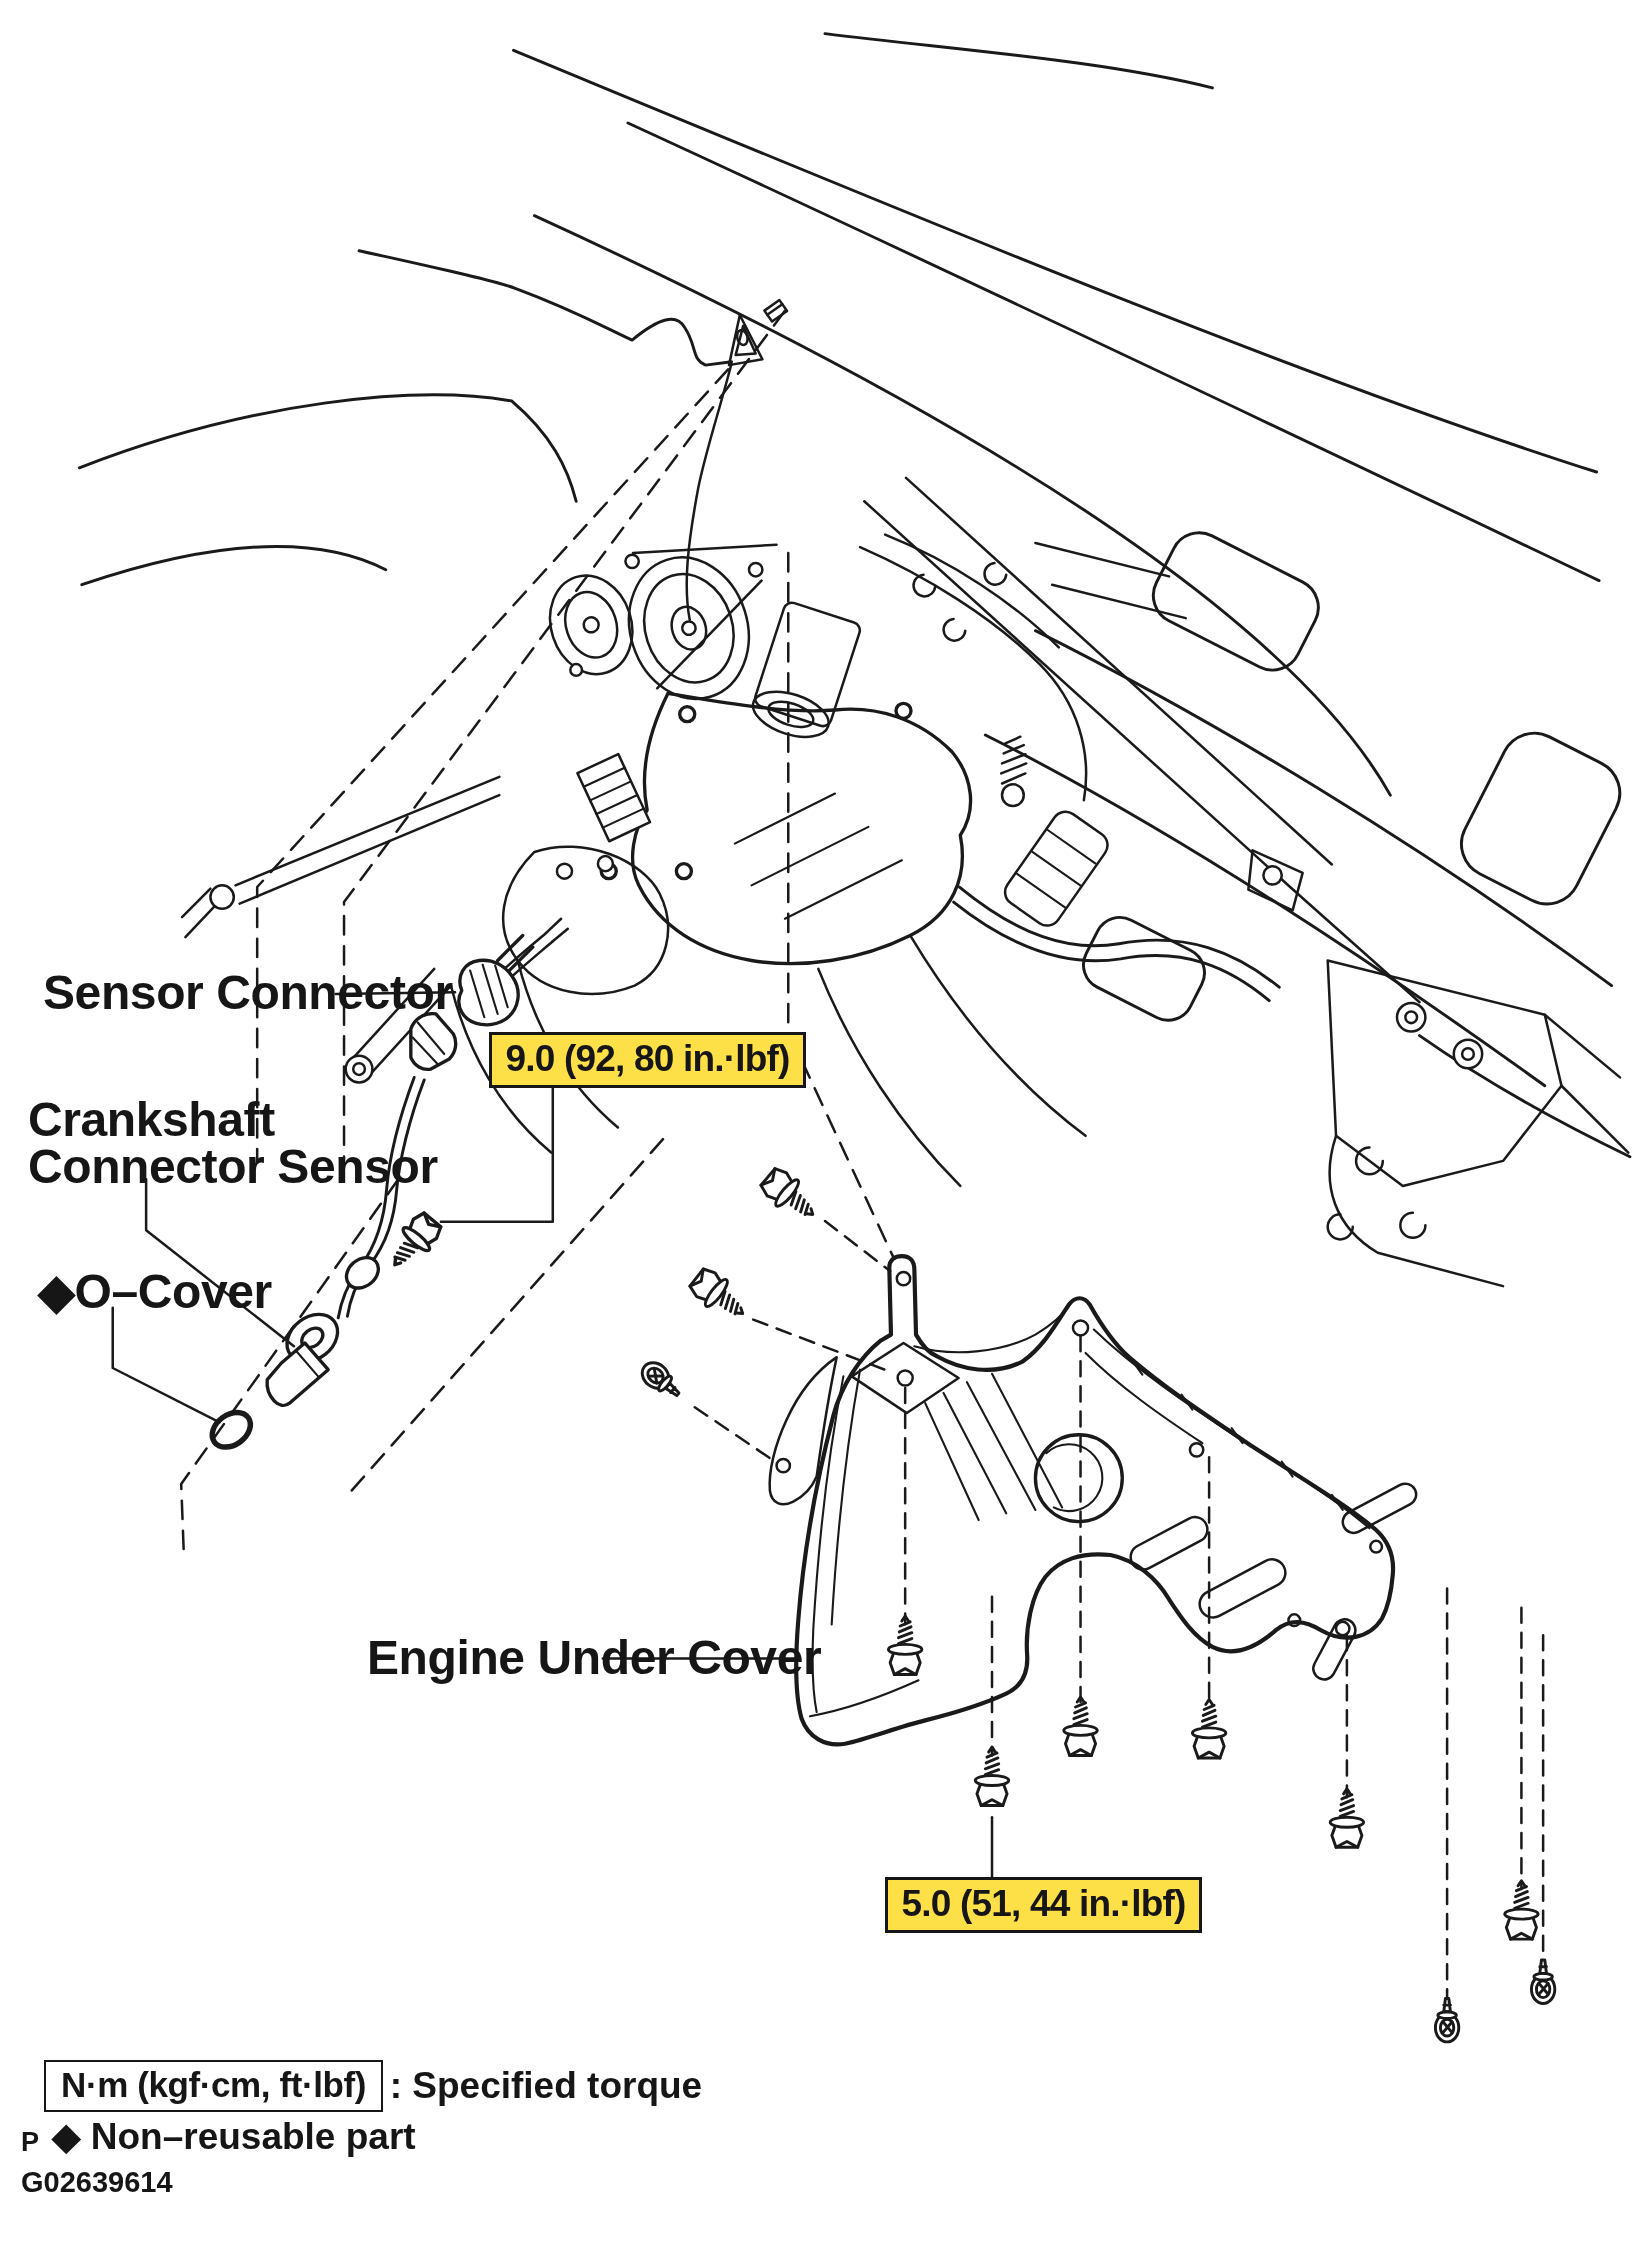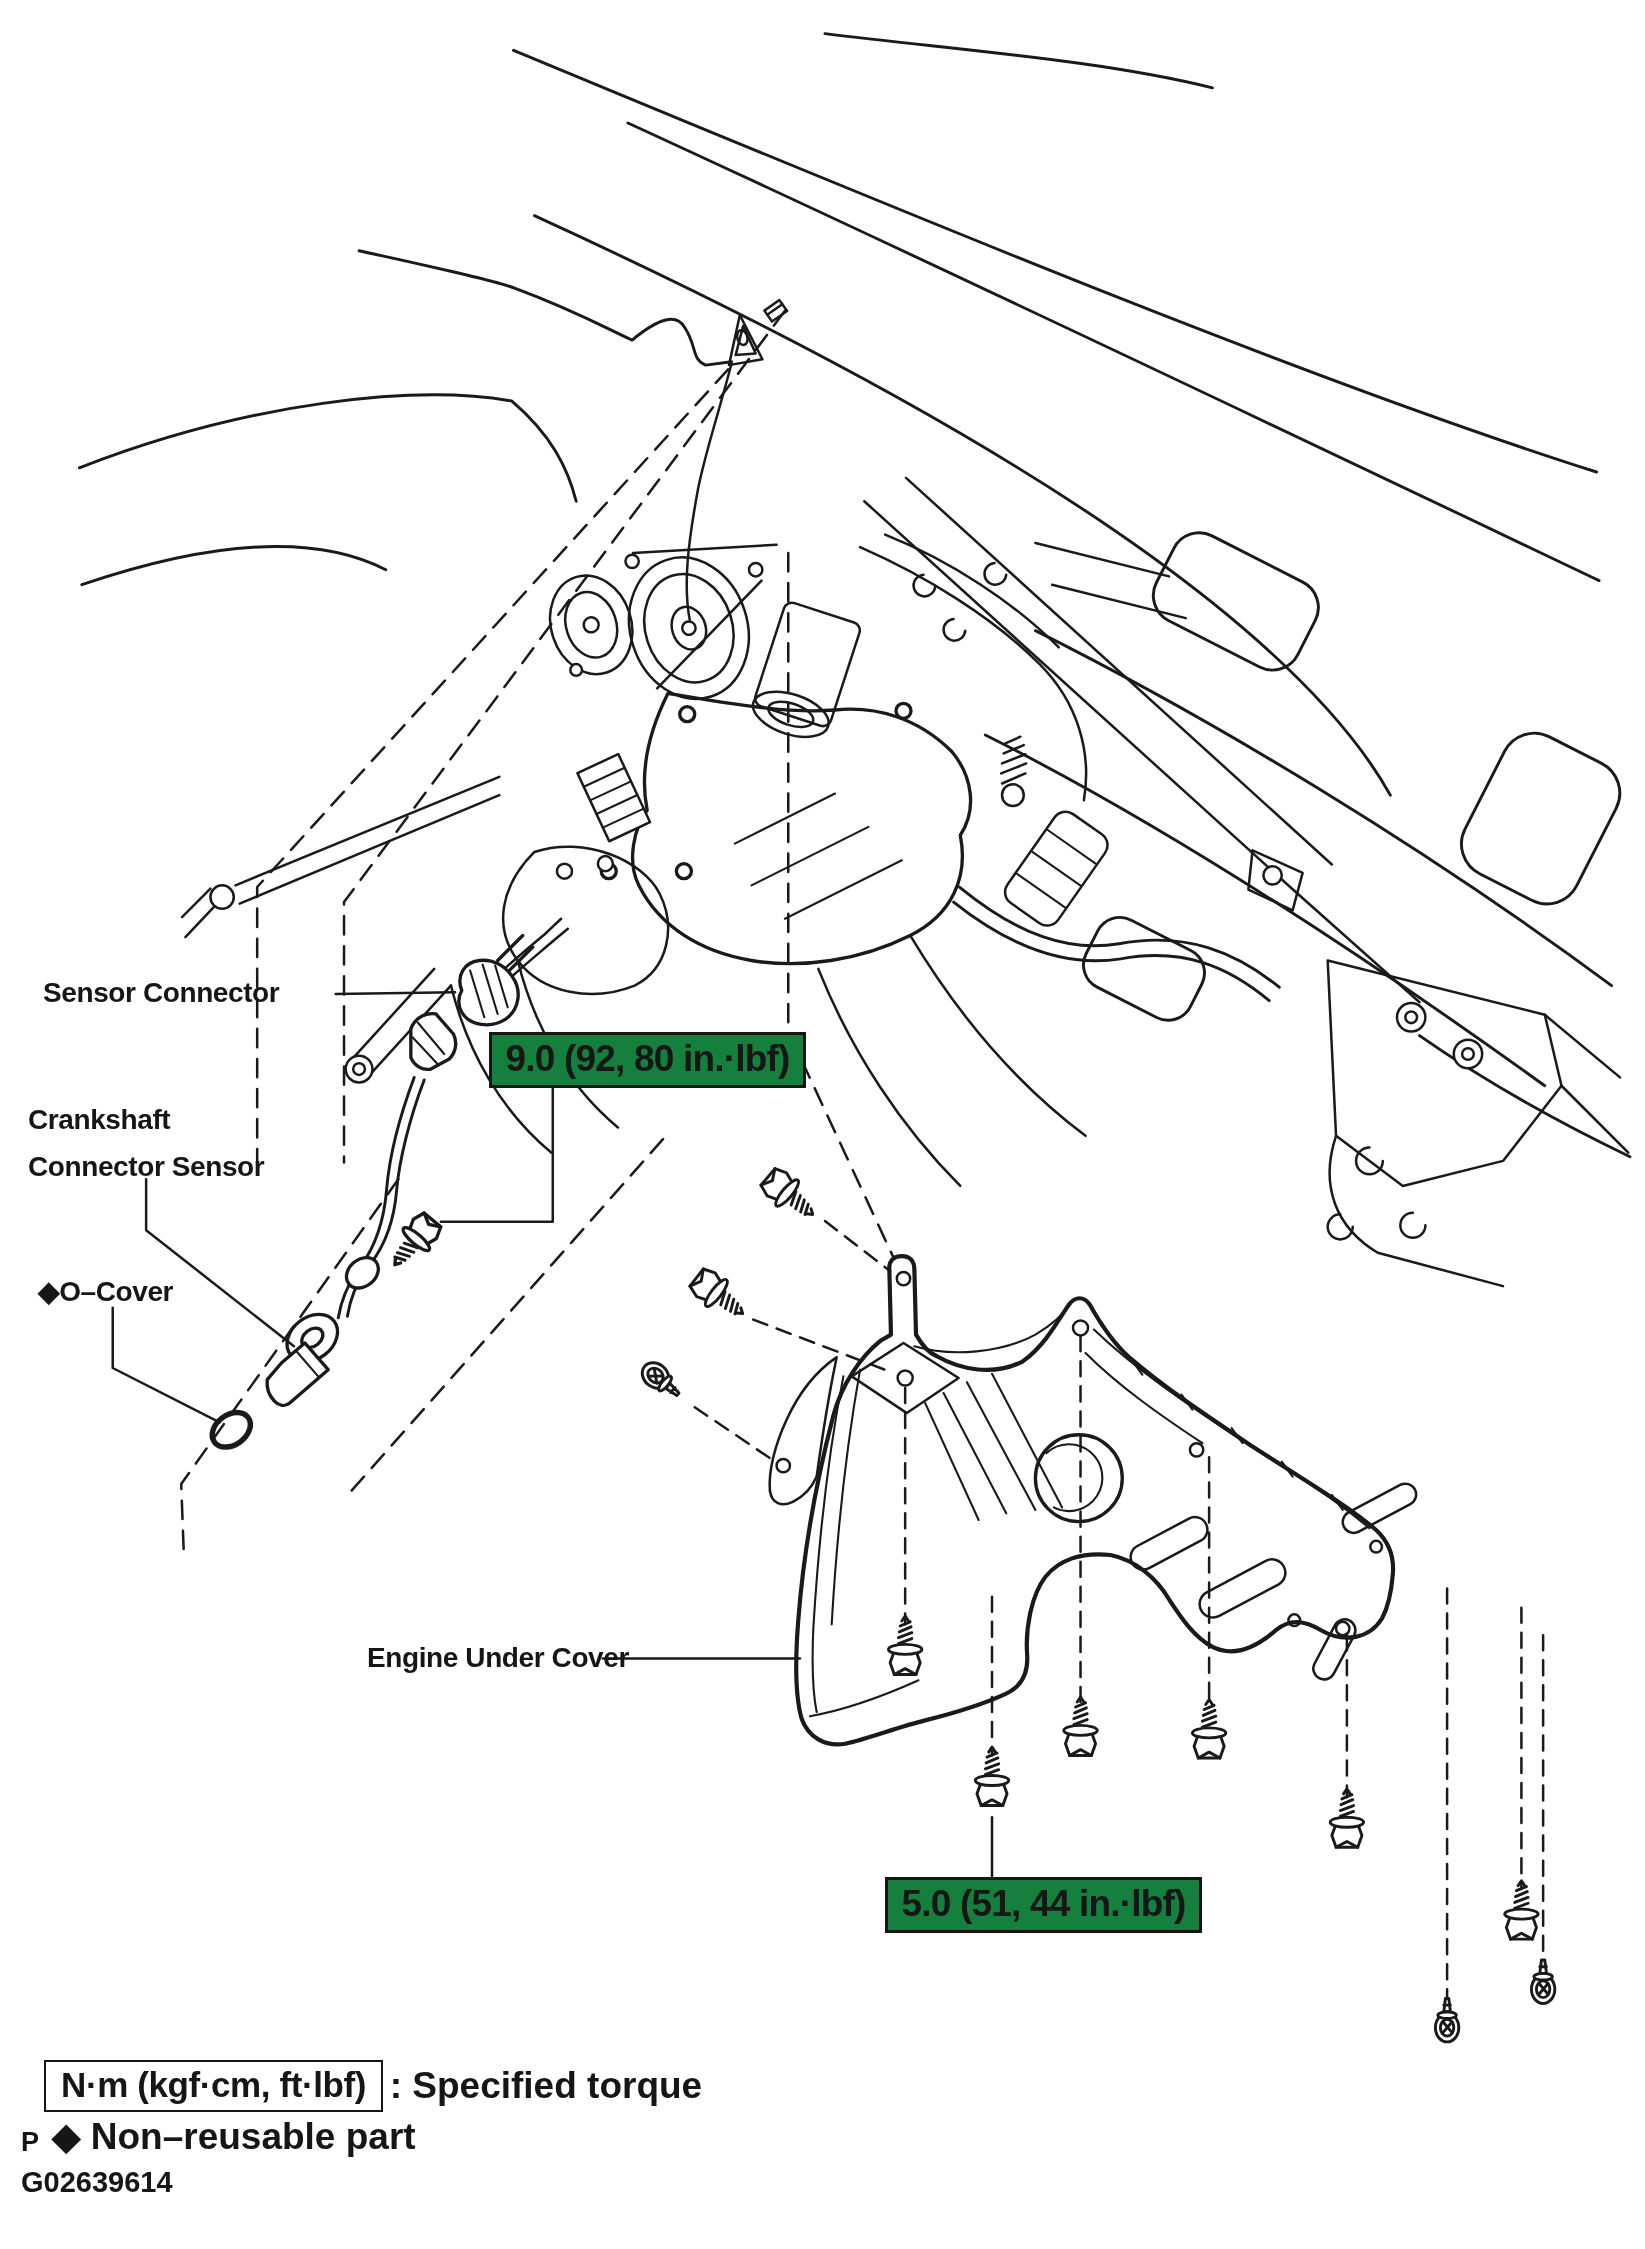--- a/index.html
+++ b/index.html
@@ -3,25 +3,25 @@
 <meta charset="utf-8">
 <style>
   html,body { margin:0; padding:0; background:#e8e8e8; }
   .page {
     position:relative; width:1645px; height:2250px;
     background:#ffffff; overflow:hidden;
     font-family:"Liberation Sans", sans-serif; color:#161616;
   }
   .art { position:absolute; left:0; top:0; width:1645px; height:2250px; }
   .label {
-    position:absolute; font-size:28px; font-weight:600; letter-spacing:-0.4px;
+    position:absolute; font-size:48px; font-weight:600; letter-spacing:-0.4px;
     color:#161616; white-space:nowrap; line-height:47px;
   }
   .torque-box {
-    position:absolute; border:3.3px solid #161616; background:#15803d;
+    position:absolute; border:3.3px solid #161616; background:#fde047;
     font-size:37px; font-weight:700; letter-spacing:-0.8px;
     padding:2.5px 13.4px 5px 13.4px; white-space:nowrap;
   }
   .legend { position:absolute; left:44px; top:2060px; display:flex; align-items:center; }
   .legend-box {
     border:2.5px solid #161616; padding:2.5px 15px 5px 15px;
     font-size:35px; font-weight:700; letter-spacing:-0.4px; white-space:nowrap;
   }
   .legend-desc { font-size:37px; font-weight:600; margin-left:6.7px; white-space:nowrap; }
   .page-marker { position:absolute; left:21px; top:2127px; font-size:27px; font-weight:600; }

